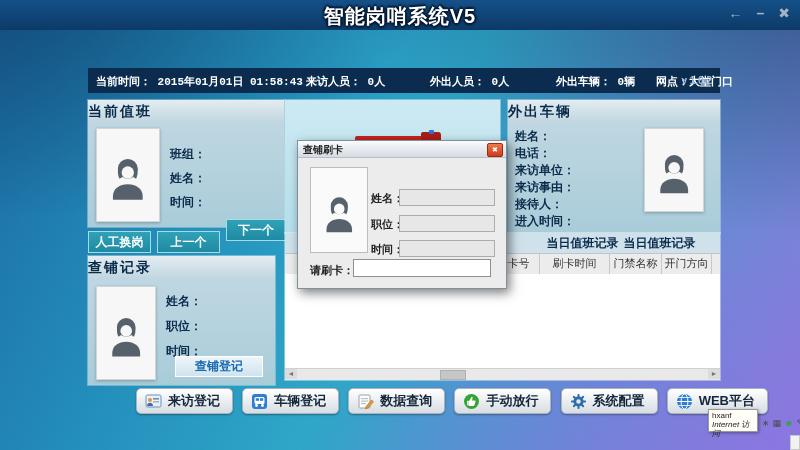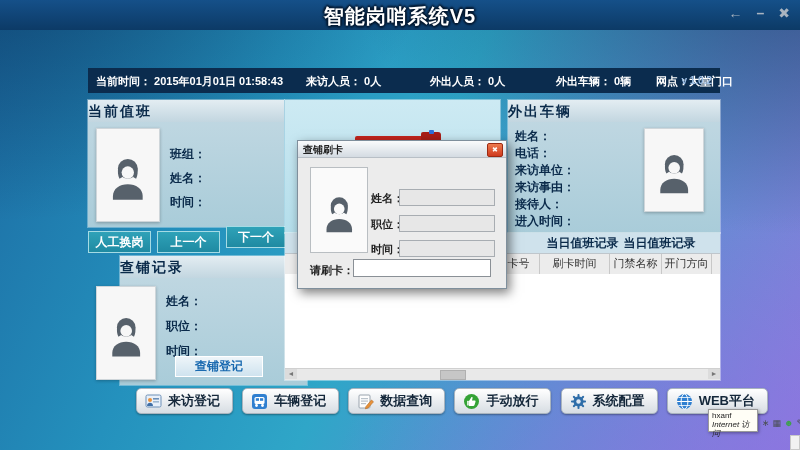--- a/index.html
+++ b/index.html
@@ -14,21 +14,21 @@
   
   .titlebar{position:absolute;left:0;top:0;width:800px;height:30px;
     background:linear-gradient(#155089,#0c3a66);}
   .app-title{position:absolute;left:0;right:0;top:3px;text-align:center;color:#fff;
     font-size:20px;font-weight:bold;letter-spacing:1px;
     text-shadow:-2px 0 2px #05182e,2px 0 2px #05182e,0 -2px 2px #05182e,0 2px 2px #05182e;}
   .win-controls{position:absolute;right:10px;top:5px;display:flex;gap:14px;}
   .win-btn{color:#a9b4c0;font-size:14px;font-weight:bold;line-height:16px;cursor:default;}
   
   .statusbar{position:absolute;left:88px;top:68px;width:632px;height:25px;background:#0b2c4e;}
-  .statusbar .sb-item{position:absolute;top:6px;color:#fff;font-size:11px;font-weight:bold;white-space:nowrap;}
+  .statusbar .sb-item{position:absolute;top:6px;color:#fff;font-size:11px;font-weight:bold;white-space:nowrap;font-family:Liberation Mono, monospace;}
   .sb-version{position:absolute;right:8px;top:7px;color:#9fc0e6;font-size:10px;font-weight:bold;}
   
   .panel{position:absolute;background:linear-gradient(#c3d9e3,#a9ccd9);box-shadow:0 0 0 1px rgba(255,255,255,.35);}
   .panel-header{height:22px;background:linear-gradient(#e3edf2,#c2d6e0);
     color:#0a2a4a;font-size:14px;font-weight:bold;text-align:left;line-height:22px;letter-spacing:2px;}
   .photo-box{position:absolute;background:#f7f7f7;border:1px solid #cfd6da;box-shadow:0 1px 3px rgba(0,0,0,.25);}
   .photo-box svg{position:absolute;left:10%;top:22%;width:80%;height:62%;}
   .flabel{position:absolute;color:#0a2a4a;font-size:12px;font-weight:bold;white-space:nowrap;}
   
   .teal-btn{position:absolute;height:20px;background:linear-gradient(#2fa2b8,#1f8aa2);
@@ -116,23 +116,23 @@
         <path d="M12.4 12c-.8 3.4-.3 6.6.9 9l2.4-1.5c-1.3-2.1-1.6-4.7-1.3-7.5z" fill="#57616b"></path>
         <path d="M27.6 12c.8 3.4.3 6.6-.9 9l-2.4-1.5c1.3-2.1 1.6-4.7 1.3-7.5z" fill="#57616b"></path>
         <path d="M8 35c0-6 5.4-9.6 12-9.6S32 29 32 35v3H8z" fill="#57616b"></path>
       </svg>
   </div>
   <span class="flabel" style="left:170px;top:146px;">班组：</span>
   <span class="flabel" style="left:170px;top:170px;">姓名：</span>
   <span class="flabel" style="left:170px;top:194px;">时间：</span>
   <div class="teal-btn" style="left:88px;top:231px;width:61px;">人工换岗</div>
   <div class="teal-btn" style="left:157px;top:231px;width:61px;">上一个</div>
-  <div class="teal-btn" style="left:226px;top:226px;width:58px;">下一个</div>
-
-  <div class="panel" style="left:88px;top:256px;width:187px;height:129px;margin-left:32px;">
+  <div class="teal-btn" style="left:226px;top:219px;width:58px;">下一个</div>
+
+  <div class="panel" style="left:88px;top:256px;width:187px;height:129px;">
     <div class="panel-header">查铺记录</div>
   </div>
   <div class="photo-box" style="left:96px;top:286px;width:58px;height:92px;">
     <svg viewBox="0 0 40 40">
         <circle cx="20" cy="13" r="8" fill="#57616b"></circle>
         <circle cx="20" cy="16" r="5" fill="#f7f7f7"></circle>
         <path d="M12.4 12c-.8 3.4-.3 6.6.9 9l2.4-1.5c-1.3-2.1-1.6-4.7-1.3-7.5z" fill="#57616b"></path>
         <path d="M27.6 12c.8 3.4.3 6.6-.9 9l-2.4-1.5c1.3-2.1 1.6-4.7 1.3-7.5z" fill="#57616b"></path>
         <path d="M8 35c0-6 5.4-9.6 12-9.6S32 29 32 35v3H8z" fill="#57616b"></path>
       </svg>

